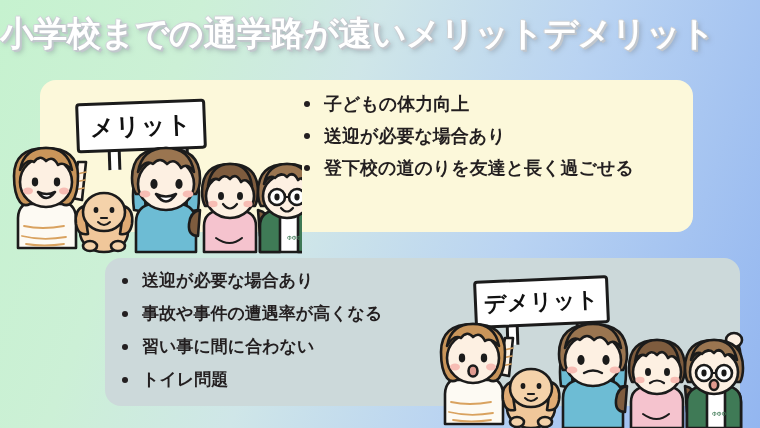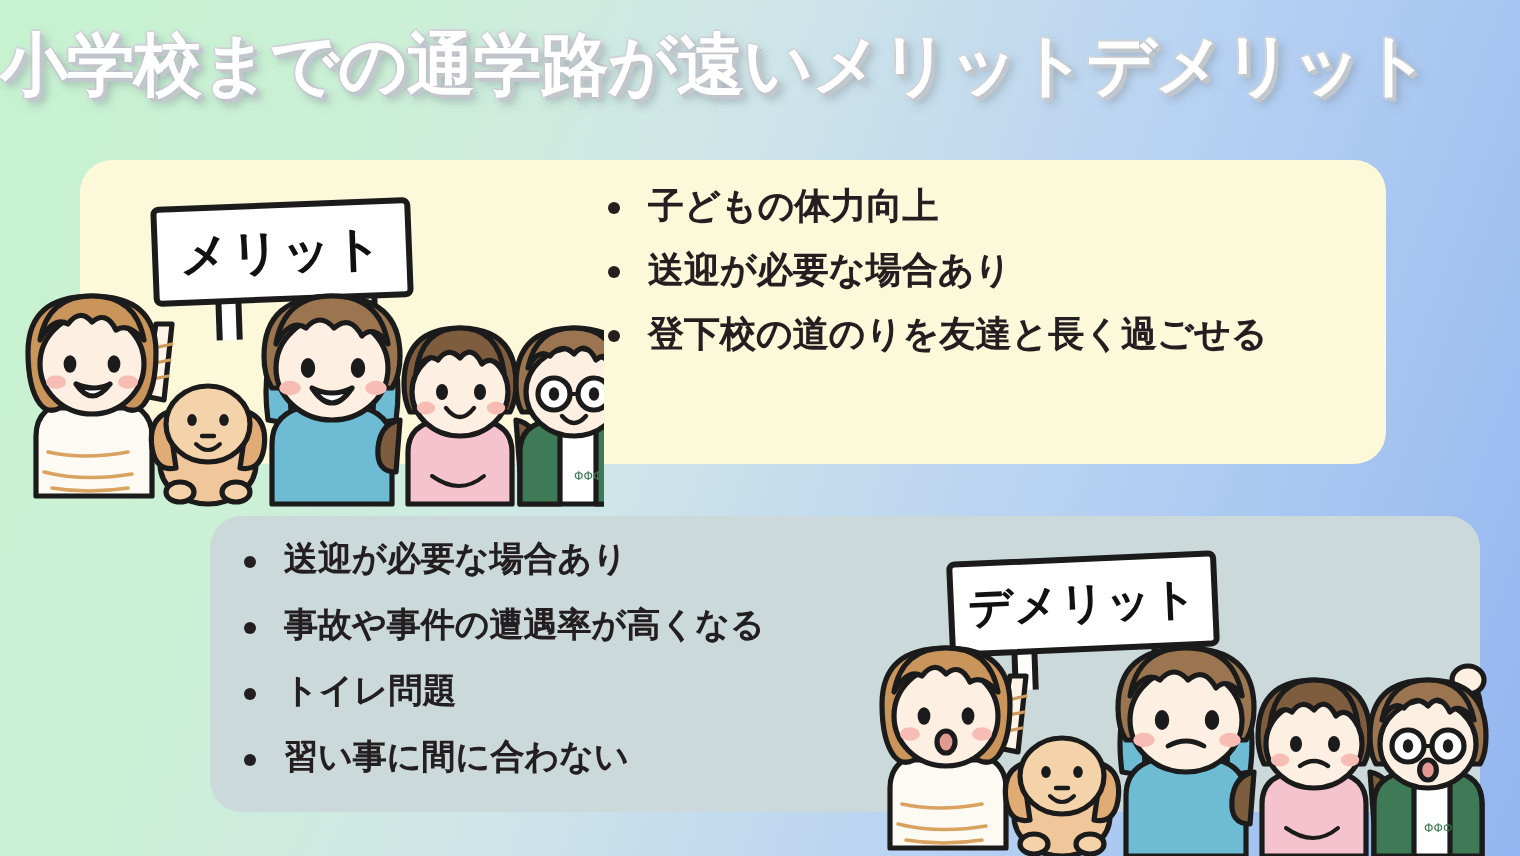--- a/index.html
+++ b/index.html
@@ -269,22 +269,22 @@
         <path d="M279 68 q6 7 12 0" fill="none" stroke-width="2.2"></path>
       </g>
     </svg>
   </div>
 
   <div id="demerit-panel" class="panel"></div>
 
   <ul id="demerit-list" class="bullet-list">
     <li>送迎が必要な場合あり</li>
     <li>事故や事件の遭遇率が高くなる</li>
+    <li>習い事に間に合わない</li>
     <li>トイレ問題</li>
-    <li>習い事に間に合わない</li>
   </ul>
 
   <div class="sign-post" style="left:506px; top:323px; height:22px; transform:rotate(-2deg);"></div>
   <div class="sign-post" style="left:576px; top:321px; height:24px; transform:rotate(-2deg);"></div>
 
   <div id="demerit-sign" class="sign">
     <span>デメリット</span>
   </div>
 
   <div id="kids-bottom" class="kids">

